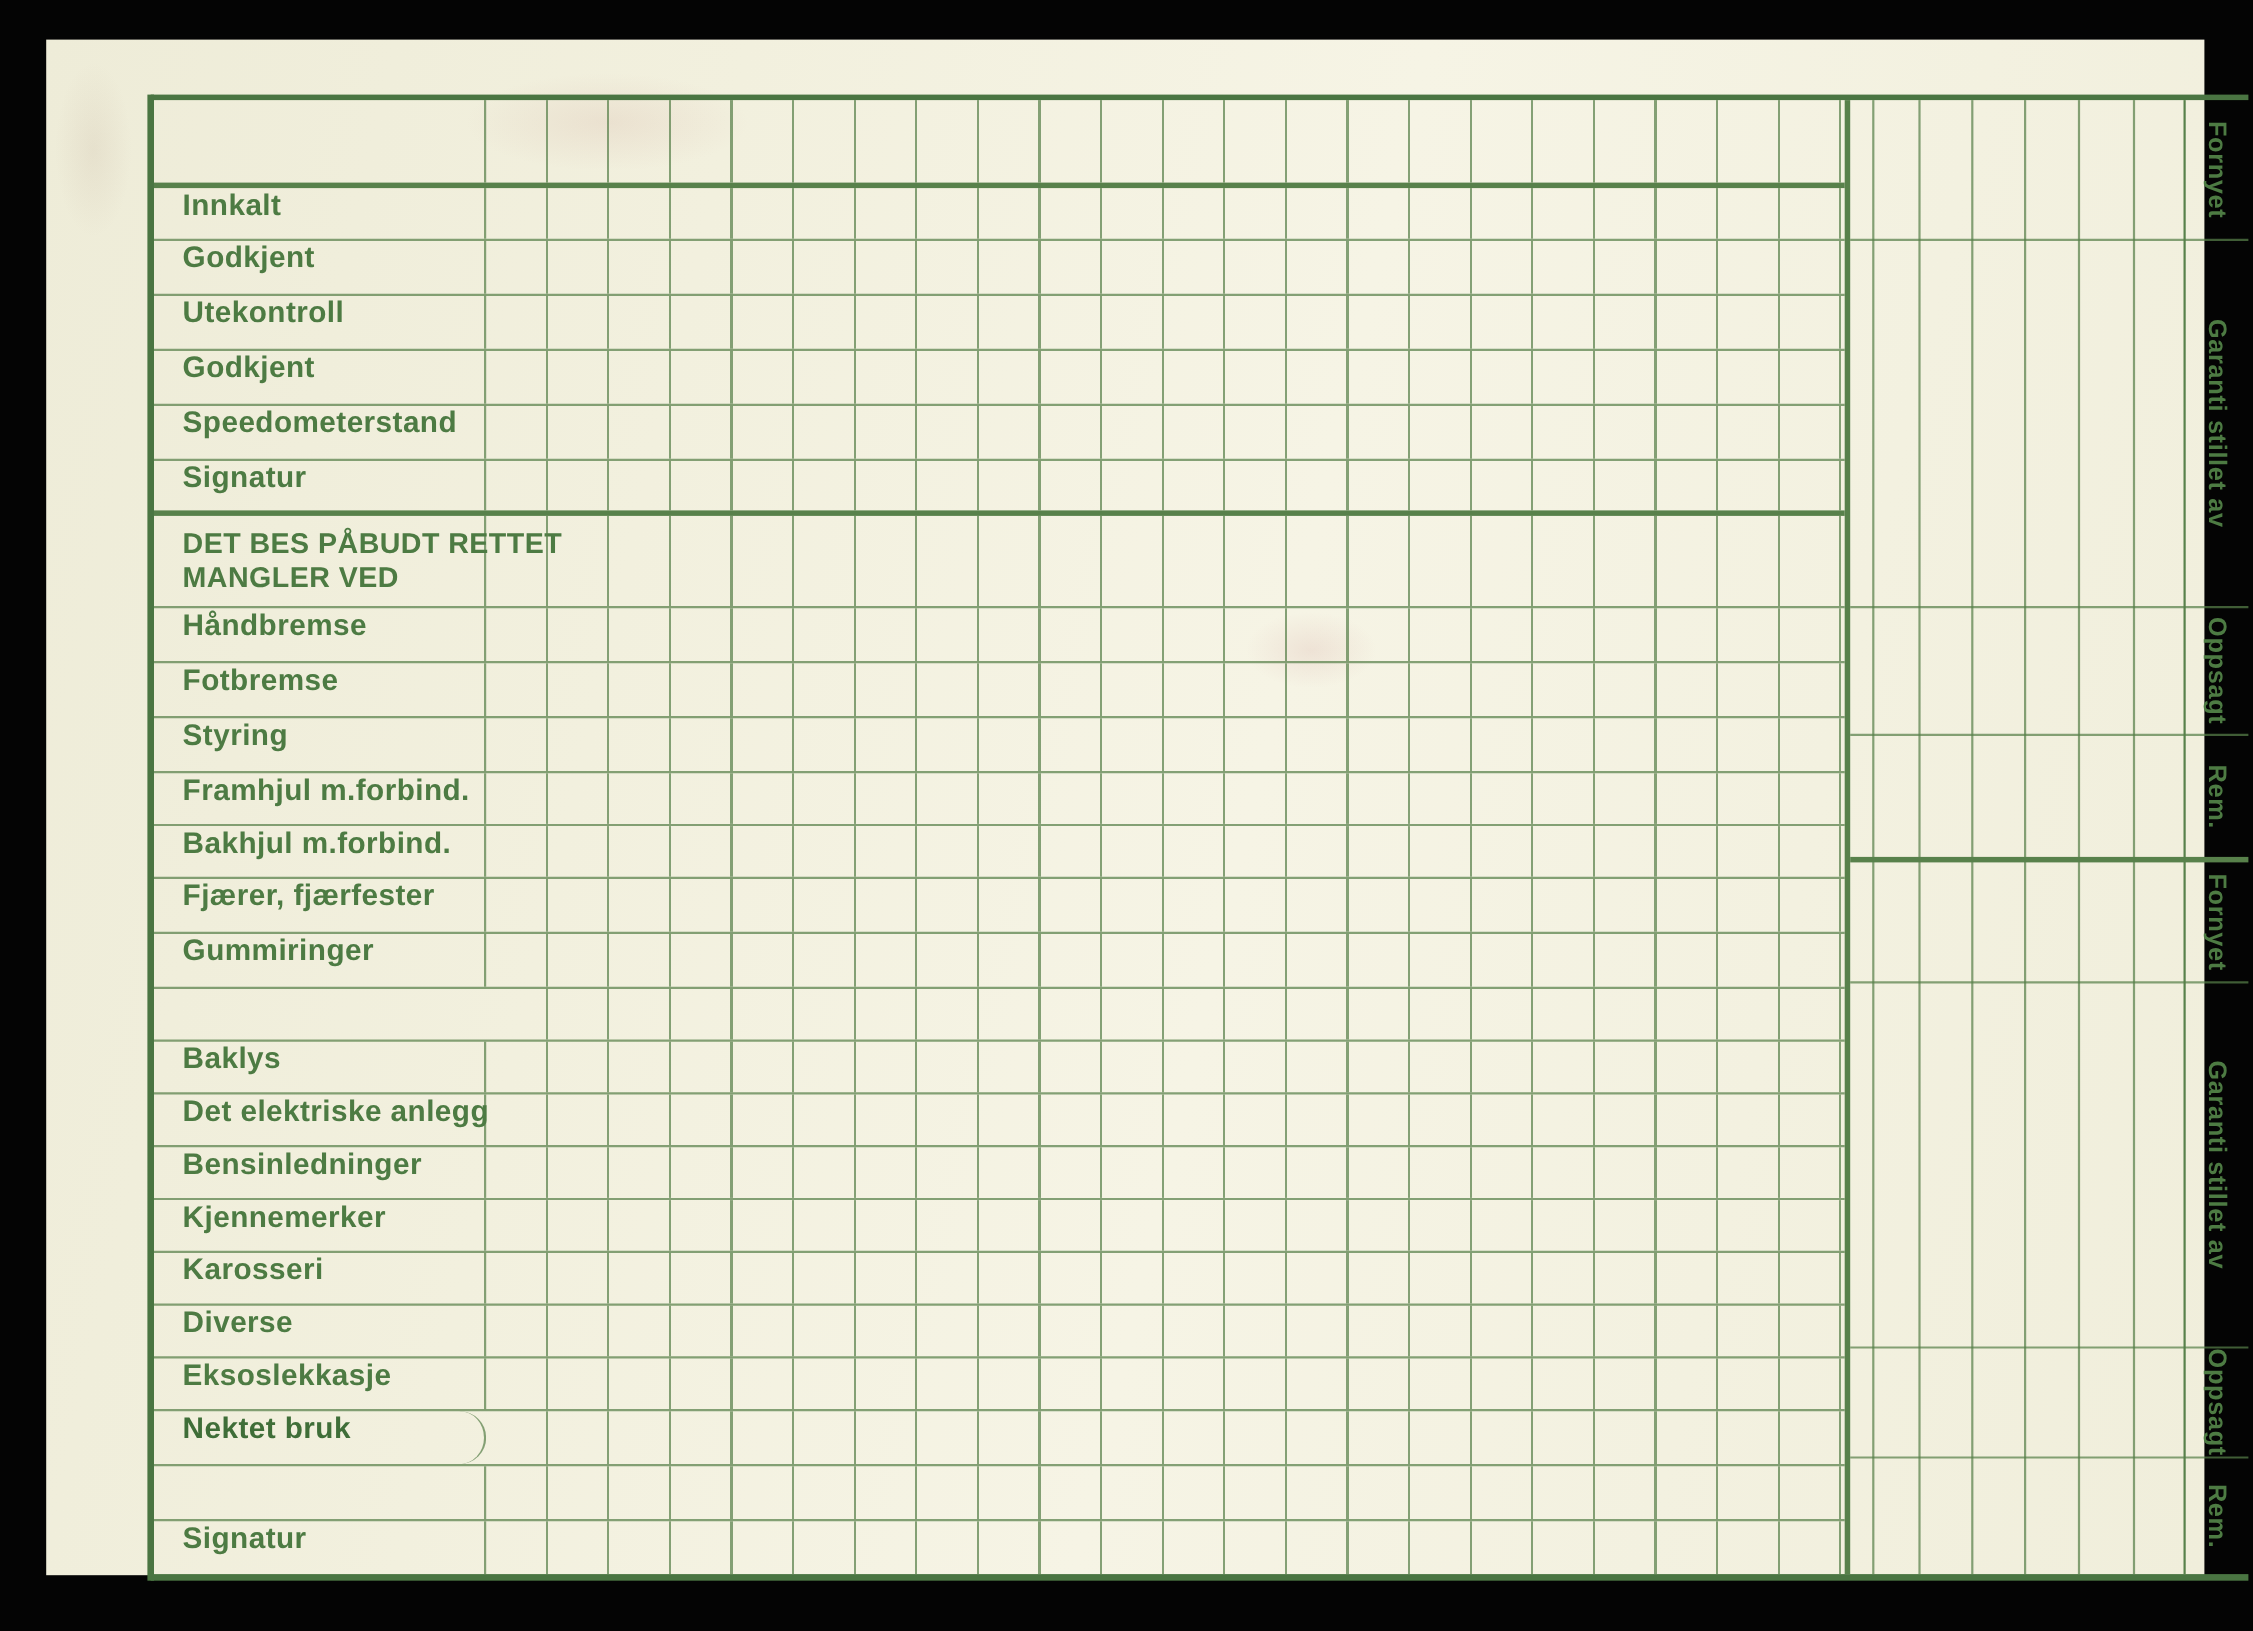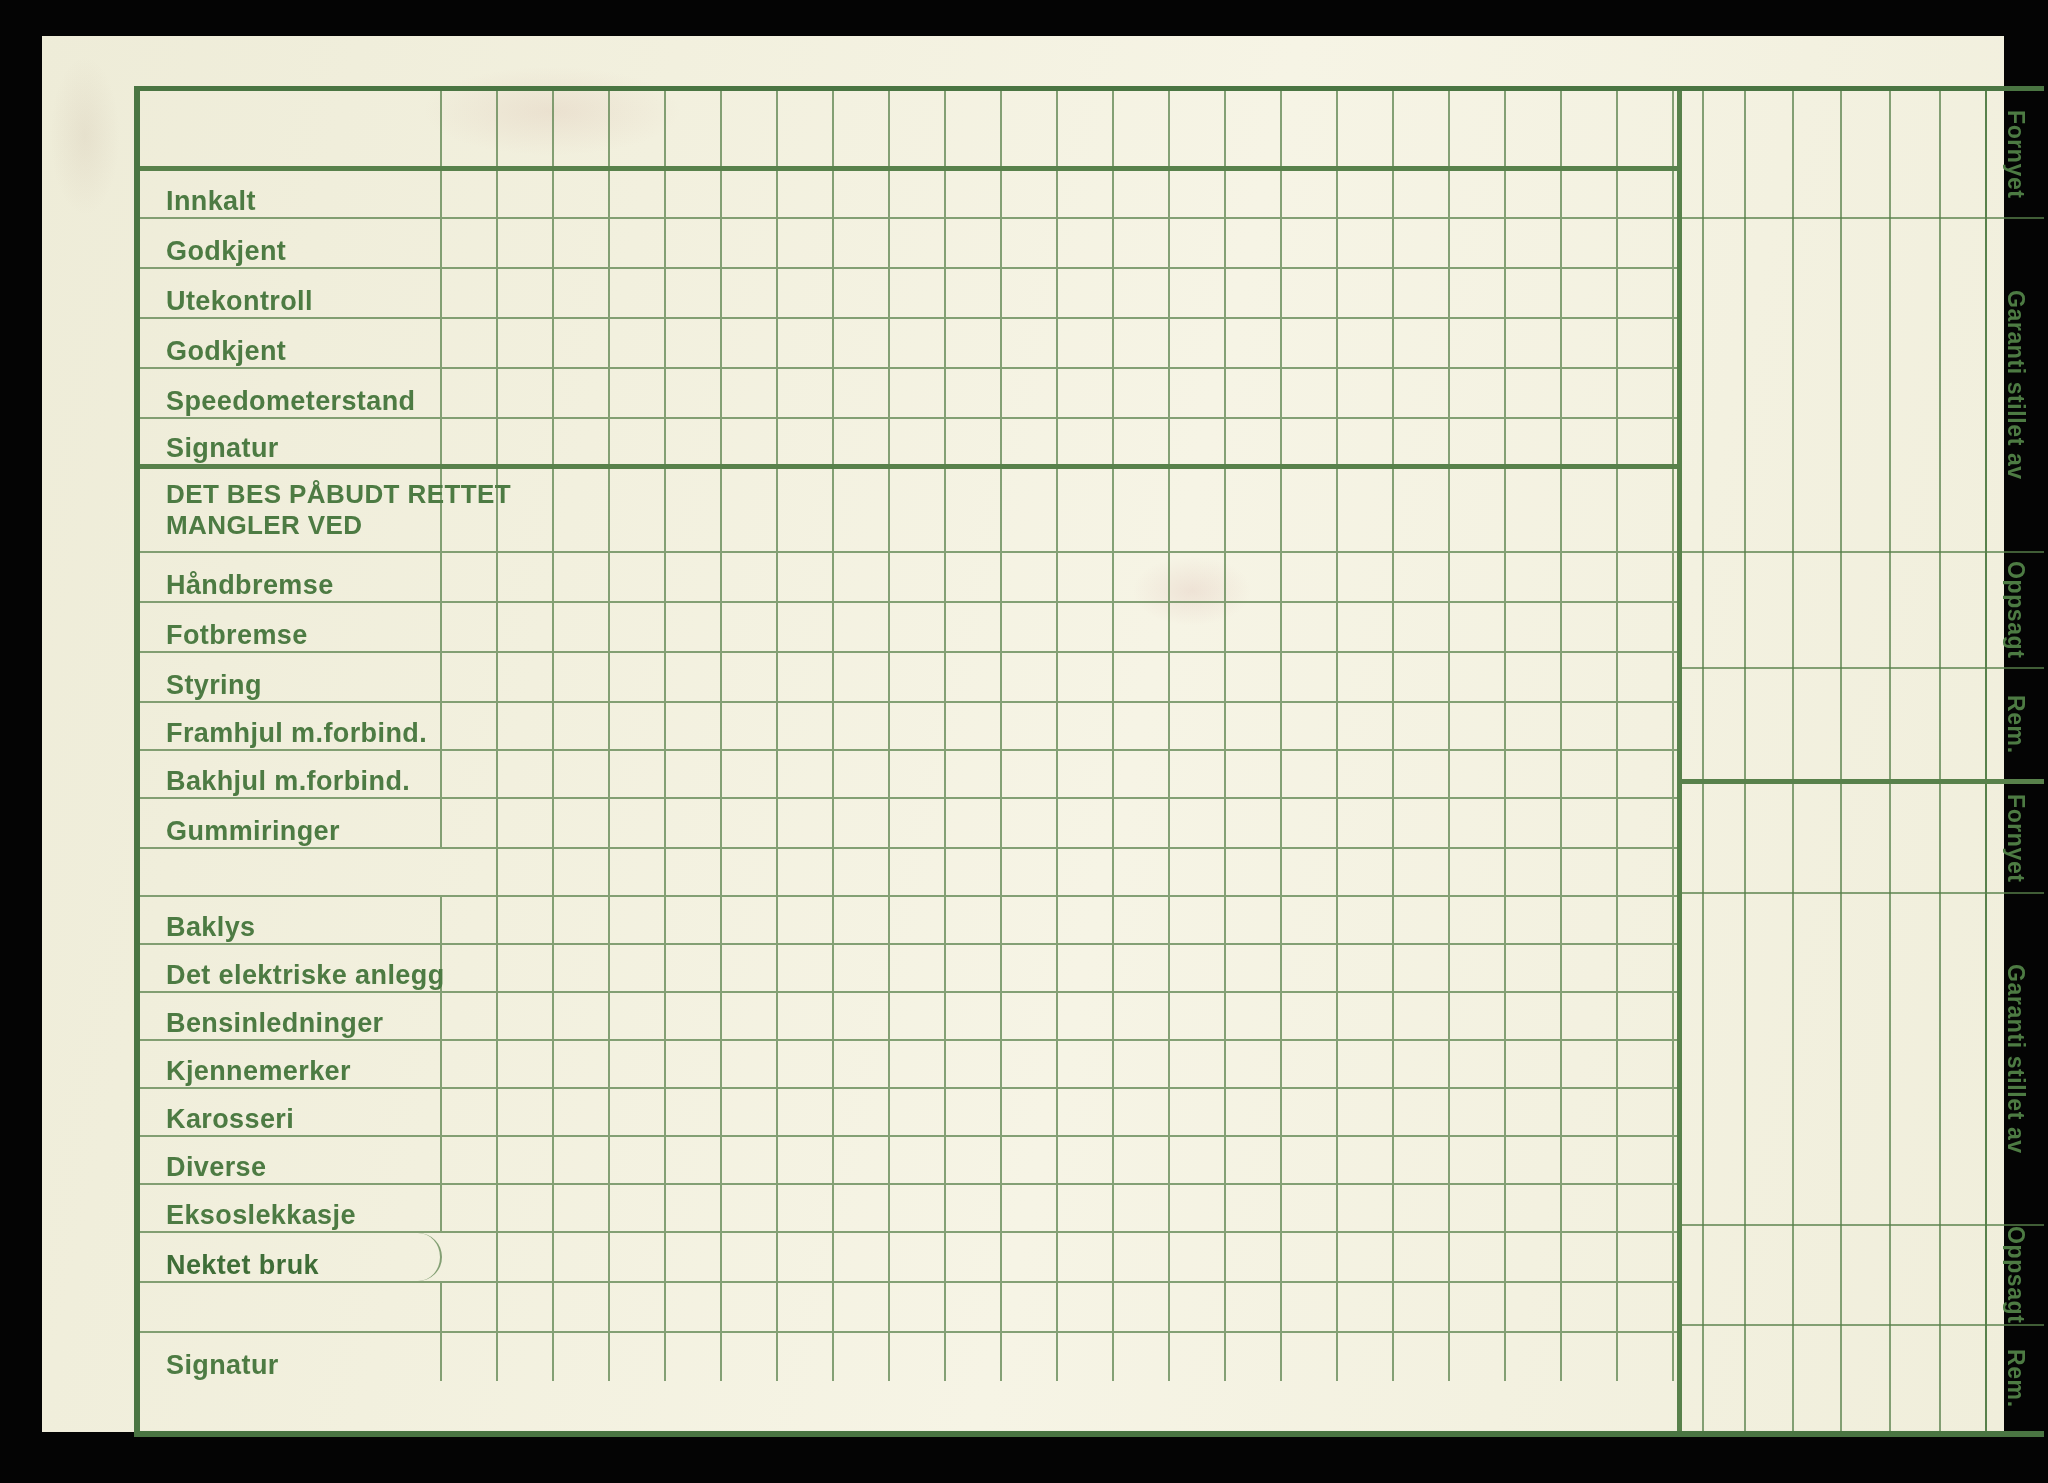--- a/index.html
+++ b/index.html
@@ -25,21 +25,21 @@
   .btop{position:absolute;left:-3px;right:0;top:-5px;height:5px;background:var(--thick);}
   .bbot{position:absolute;left:-3px;right:0;bottom:-6px;height:6px;background:var(--thick);}
   .bleft{position:absolute;left:-6px;top:-5px;bottom:-6px;width:6px;background:var(--thick);}
 
   .main{position:absolute;left:0;top:0;width:1537px;}
   .row{position:relative;box-sizing:border-box;border-bottom:2px solid var(--ln);}
   .h48{height:48px}.h50{height:50px}.h80{height:80px}.h84{height:84px}
   .bthick{border-bottom:5px solid var(--lnS);}
   .blast{border-bottom:none;}
   .rlabel{position:absolute;left:0;top:0;bottom:0;width:302px;box-sizing:border-box;
-    border-right:2px solid var(--ln);display:flex;align-items:flex-end;padding-left:26px;
+    border-right:2px solid var(--ln);display:flex;align-items:flex-start;padding-left:26px;
     color:var(--ink);font-size:27px;font-weight:bold;letter-spacing:.4px;white-space:nowrap;}
   .rcells{position:absolute;left:302px;right:0;top:0;bottom:0;
     background:repeating-linear-gradient(90deg,transparent 0 54px,var(--ln) 54px 56px);}
   .dh{flex-direction:column;justify-content:center;align-items:flex-start;font-size:26px;line-height:31px;}
   .dh .l2{display:block;width:86%;text-align:left;}
   .boldrow{font-weight:bold;color:#3f6e38;border-radius:24px;}
 
   .vmid{position:absolute;left:1537px;top:0;bottom:0;width:5px;background:var(--lnS);}
 
   .sideregion{position:absolute;left:1542px;top:0;bottom:0;width:362px;}
@@ -143,20 +143,26 @@
           <div class="rcells"></div>
         </div>
         <div class="row h48">
           <div class="rlabel">
               <span>Bakhjul m.forbind.</span>
             </div>
           <div class="rcells"></div>
         </div>
         <div class="row h50">
           <div class="rlabel">
+              <span>Fjærer, fjærfester</span>
+            </div>
+          <div class="rcells"></div>
+        </div>
+        <div class="row h50">
+          <div class="rlabel">
               <span>Gummiringer</span>
             </div>
           <div class="rcells"></div>
         </div>
         <div class="row h48">
           <div class="rcells"></div>
         </div>
         <div class="row h48">
           <div class="rlabel">
               <span>Baklys</span>

